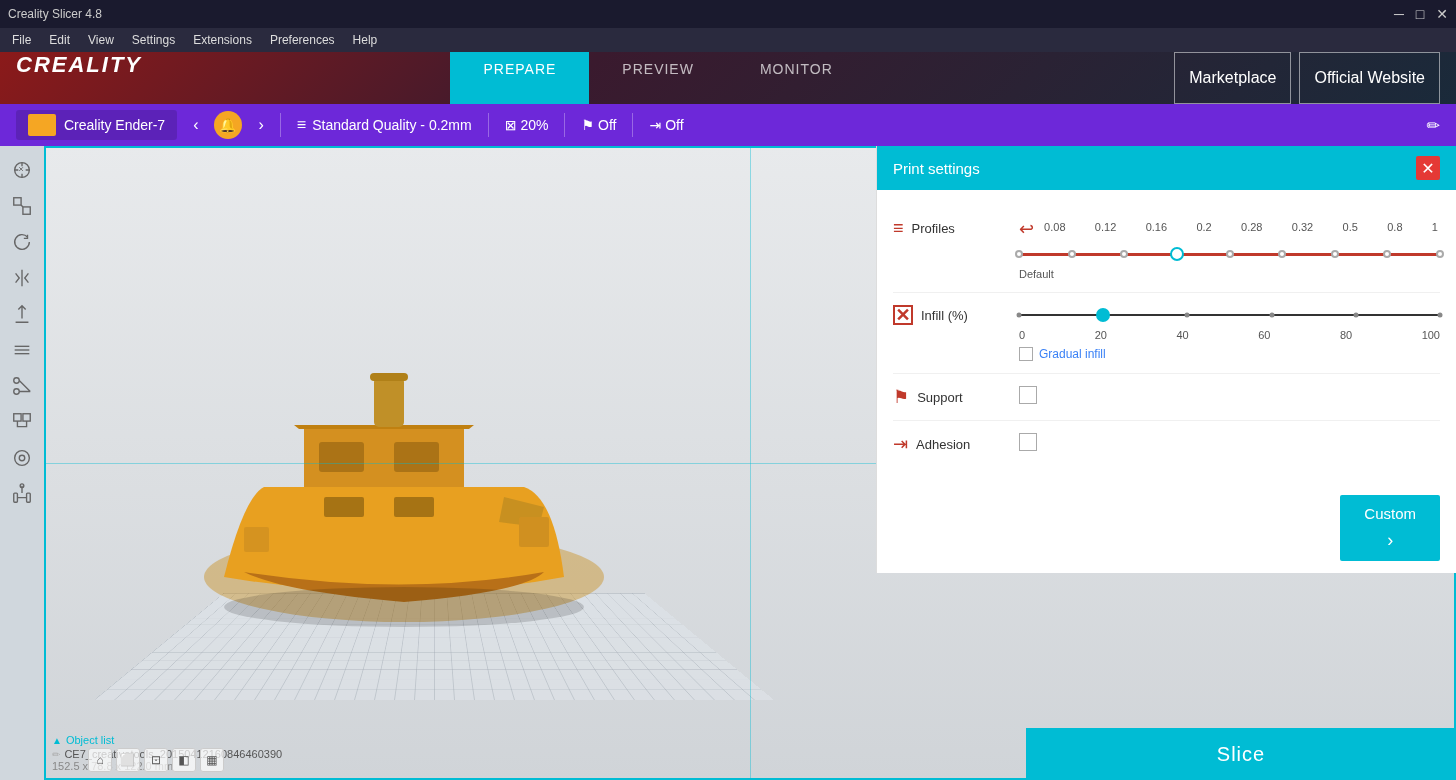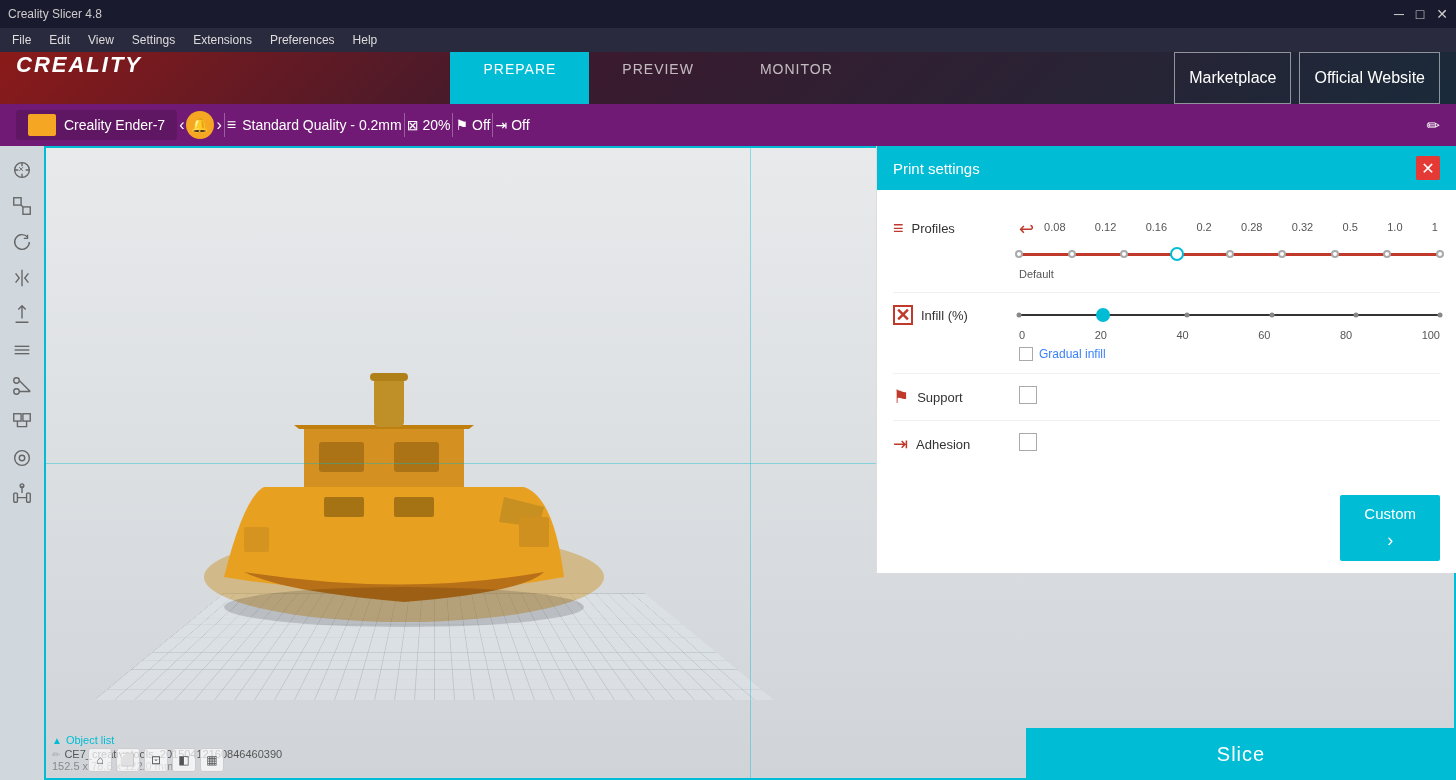--- a/index.html
+++ b/index.html
@@ -72,25 +72,25 @@
       border: 1px solid rgba(255,255,255,0.5);
       color: white;
       padding: 4px 14px;
       cursor: pointer;
       font-size: 16px;
     }
 
     
     #toolbar {
       height: 42px;
-      background: #701a75;
+      background: #6d28d9;
       display: flex;
       align-items: center;
       padding: 0 16px;
-      gap: 2px;
+      gap: 16px;
     }
     .toolbar-printer {
       display: flex;
       align-items: center;
       gap: 8px;
       background: rgba(0,0,0,0.15);
       padding: 4px 12px;
       border-radius: 3px;
     }
     .toolbar-folder-icon {
@@ -652,21 +652,21 @@
           <div style="display:flex; align-items:center; gap:4px; margin-bottom:4px;">
             <span class="undo-icon">↩</span>
             <div class="profiles-values" style="flex:1; display:flex; justify-content:space-between; font-size:11px; color:#555;">
               <span>0.08</span>
               <span>0.12</span>
               <span>0.16</span>
               <span>0.2</span>
               <span>0.28</span>
               <span>0.32</span>
               <span>0.5</span>
-              <span>1.0</span>
+              <span>0.8</span>
               <span>1</span>
             </div>
           </div>
           <div class="profile-slider-container" style="position:relative; height:20px;">
             <div class="profile-track" style="width:100%; height:3px; background:#c0392b; position:relative;">
 
               <div style="position:absolute; top:50%; left:0%; transform:translate(-50%,-50%); width:8px;height:8px;background:white;border:2px solid #aaa;border-radius:50%;"></div>
               <div style="position:absolute; top:50%; left:12.5%; transform:translate(-50%,-50%); width:8px;height:8px;background:white;border:2px solid #aaa;border-radius:50%;"></div>
               <div style="position:absolute; top:50%; left:25%; transform:translate(-50%,-50%); width:8px;height:8px;background:white;border:2px solid #aaa;border-radius:50%;"></div>
 

